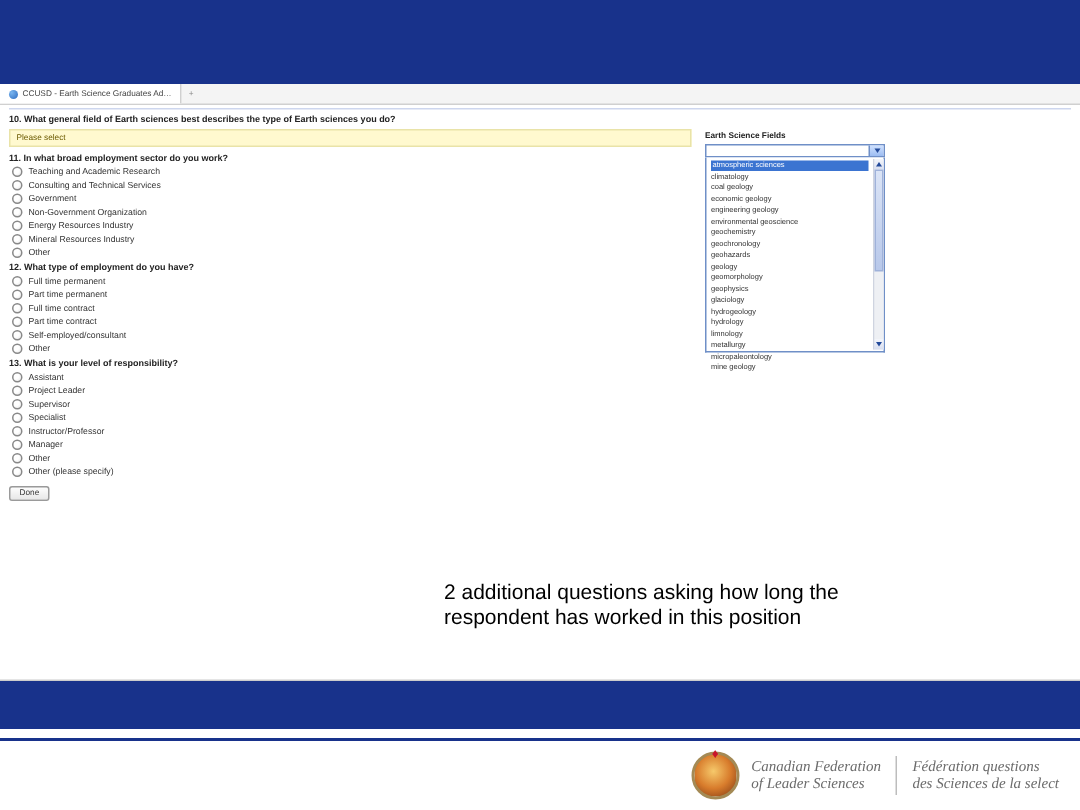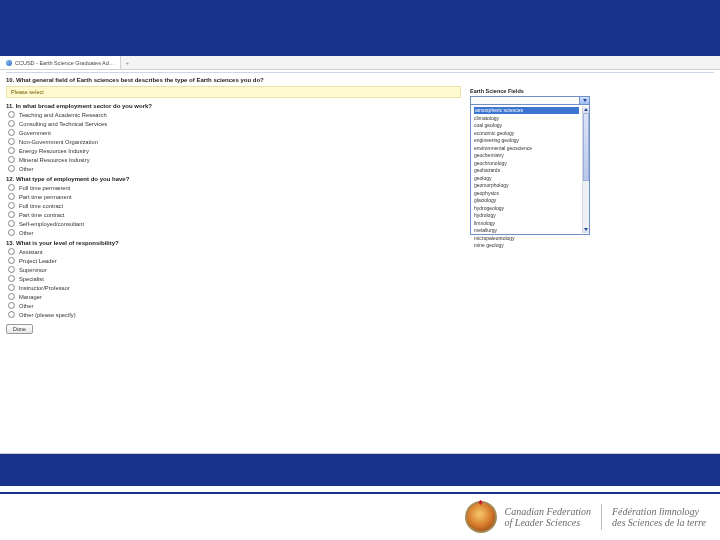--- a/index.html
+++ b/index.html
@@ -391,35 +391,36 @@
               <div class="scroll-thumb"></div>
             </div>
             <div class="scroll-btn">
                 <div class="caret"></div>
               </div>
           </div>
         </div>
       </div>
 
       
+      <div class="callout">2 additional questions asking how long the respondent has worked in this position</div>
     </div>
   </div>
 
   <div class="footer-gap"></div>
   <div class="footer-sep"></div>
   <div class="footer">
     <div class="logo">
       <div class="logo-ring"></div>
       <div class="logo-leaf">♦</div>
     </div>
     <div class="foot-col">
       <div class="foot-text">
         <span>Canadian Federation</span>
         <span>of Leader Sciences</span>
       </div>
       <div class="foot-divider"></div>
       <div class="foot-text">
-        <span>Fédération limnology</span>
-        <span>des Sciences de la terre</span>
+        <span>Fédération questions</span>
+        <span>des Sciences de la select</span>
       </div>
     </div>
   </div>
 </div>
 
 </body></html>

